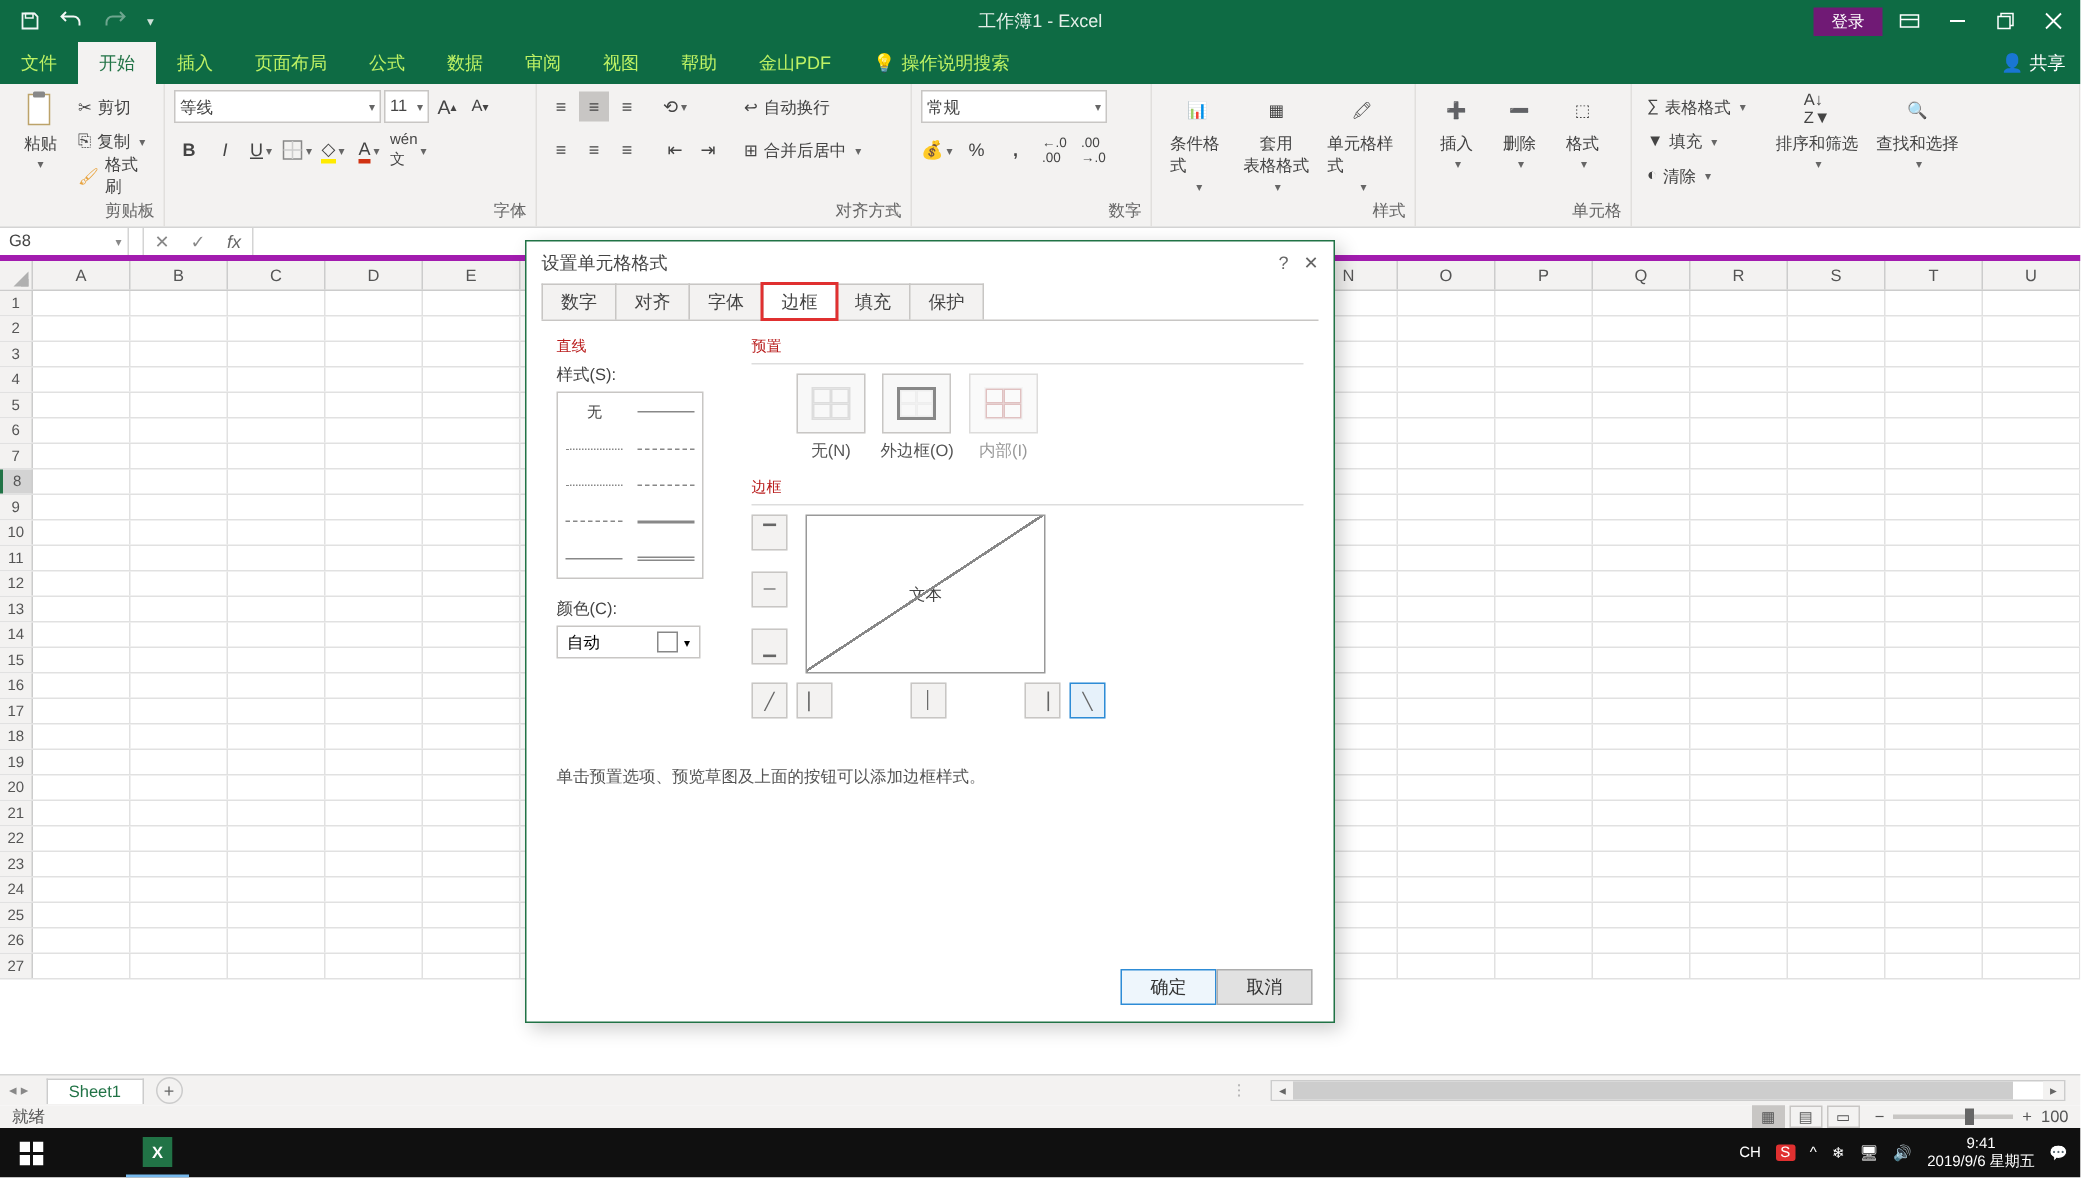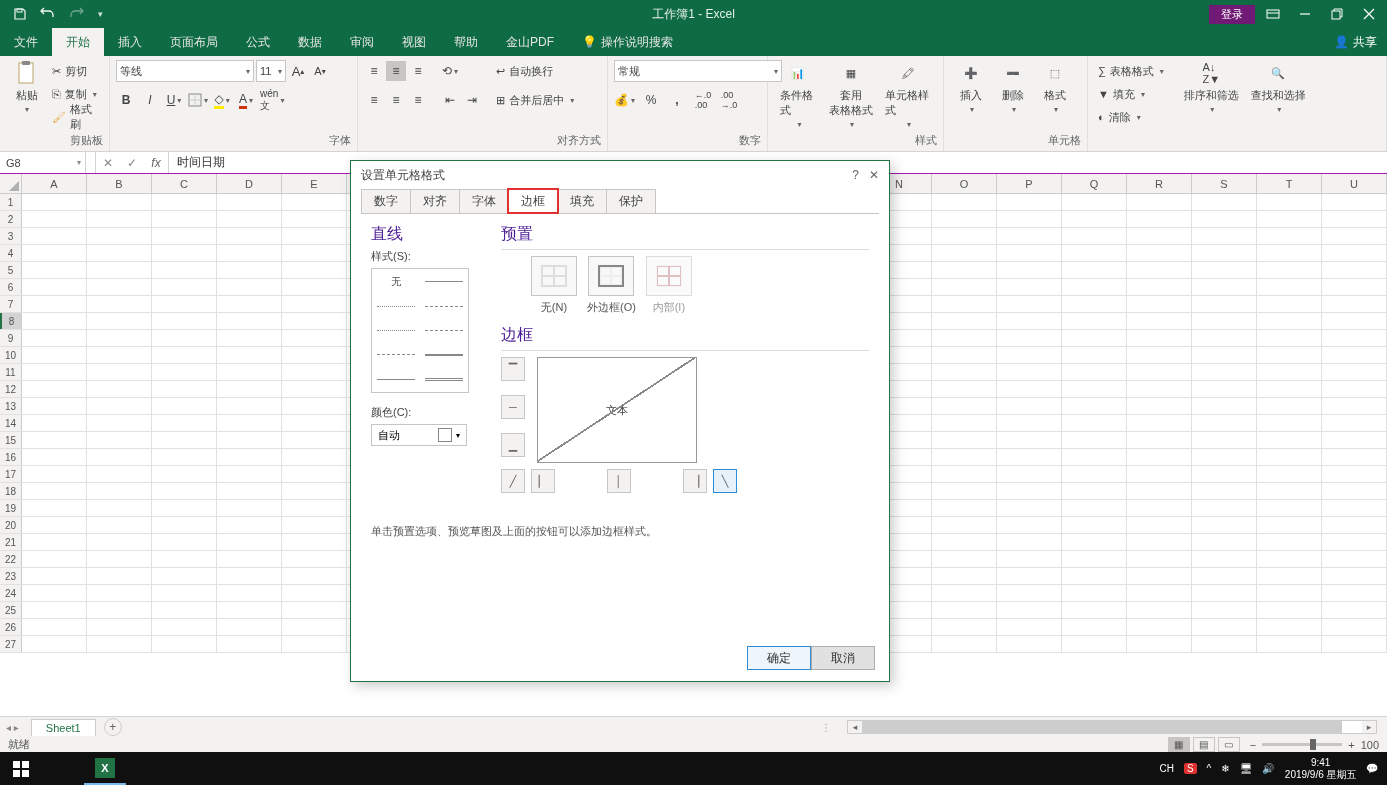--- a/index.html
+++ b/index.html
@@ -11,21 +11,21 @@
 .qat .ico{width:20px;height:20px;display:flex;align-items:center;justify-content:center;opacity:.95}
 .qat .ico.dim{opacity:.4}
 .qat-more{font-size:9px;opacity:.8;padding:0 4px}
 .title-center{position:absolute;left:50%;transform:translateX(-50%);font-size:12px;color:#e5efe9}
 .winctl{margin-left:auto;display:flex;align-items:center;gap:4px;padding-right:4px}
 .login-btn{background:#701a75;padding:2px 12px;font-size:11px;color:#fff}
 .winbtn{width:28px;height:24px;display:flex;align-items:center;justify-content:center;color:#fff}
 
 
 .tabs{height:28px;background:#0e6b44;display:flex;align-items:stretch;color:#fff;position:relative}
-.tab{padding:0 14px;display:flex;align-items:center;font-size:12px;color:#e5e5e5}
+.tab{padding:0 14px;display:flex;align-items:center;font-size:12px;color:#bef264}
 .tab.file{padding:0 14px}
 .tab.active{background:#f3f2f1;color:#217346}
 .tab .bulb{margin-right:4px}
 .share{margin-left:auto;padding:0 10px;display:flex;align-items:center;color:#fff;gap:4px}
 
 
 .ribbon{height:96px;background:#f3f2f1;border-bottom:1px solid #d4d4d4;display:flex}
 .group{border-right:1px solid #e1dfdd;display:flex;flex-direction:column;position:relative;padding:2px 6px 0}
 .group-body{flex:1;display:flex;align-items:flex-start}
 .group-label{height:18px;text-align:right;font-size:11px;color:#666;position:relative}
@@ -35,21 +35,21 @@
 .small-row{display:flex;align-items:center;gap:2px;height:22px}
 .stack{display:flex;flex-direction:column;gap:1px;padding-top:2px}
 .minibtn{min-width:20px;height:20px;display:flex;align-items:center;justify-content:center;color:#444;font-size:12px}
 .minibtn.active{background:#c8c6c4}
 .txtbtn{display:flex;align-items:center;gap:4px;font-size:11px;color:#444;padding:0 4px;height:22px}
 .dd::after{content:"▾";font-size:8px;margin-left:2px;color:#666}
 .combo{height:22px;border:1px solid #c8c6c4;background:#fff;font-size:11px;color:#444;display:flex;align-items:center;padding:0 3px}
 .combo .arrow{font-size:8px;color:#666;margin-left:auto;padding-left:3px}
 
 
-.fbar{height:22px;background:#fff;border-bottom:1px solid #a21caf;display:flex;align-items:stretch}
+.fbar{height:22px;background:#fff;border-bottom:4px solid #a21caf;display:flex;align-items:stretch}
 .namebox{width:86px;border-right:1px solid #d4d4d4;display:flex;align-items:center;padding:0 6px;font-size:11px;color:#444;position:relative}
 .namebox .arrow{position:absolute;right:4px;font-size:8px;color:#888}
 .fbtns{display:flex;align-items:center;border-right:1px solid #d4d4d4}
 .fbtn{width:24px;display:flex;align-items:center;justify-content:center;color:#888;font-size:12px}
 .fxlabel{width:24px;display:flex;align-items:center;justify-content:center;font-style:italic;color:#666;font-size:12px}
 .fcontent{flex:1;display:flex;align-items:center;padding:0 8px;font-size:12px;color:#333}
 
 
 .gridwrap{position:absolute;top:174px;left:0;right:0;bottom:62px;background:#fff;overflow:hidden}
 .colheads{height:20px;display:flex;border-bottom:1px solid #ccc;background:#f3f2f1}
@@ -90,21 +90,21 @@
 
 
 .dialog{position:absolute;left:350px;top:160px;width:540px;height:522px;background:#fff;border:1px solid #217346;box-shadow:4px 4px 12px rgba(0,0,0,.2);display:flex;flex-direction:column}
 .dlg-title{height:28px;display:flex;align-items:center;padding:0 10px;font-size:12px;color:#444}
 .dlg-title .dlgx{margin-left:auto;display:flex;gap:10px;color:#666}
 .dlg-tabs{display:flex;padding:0 10px;height:24px}
 .dlg-tab{padding:0 12px;border:1px solid #c8c6c4;border-bottom:none;background:#f3f2f1;font-size:12px;color:#444;display:flex;align-items:center;margin-right:-1px}
 .dlg-tab.active{background:#fff;position:relative;z-index:2}
 .dlg-tab.hl{outline:2px solid #e03030;outline-offset:-1px}
 .dlg-body{flex:1;border-top:1px solid #c8c6c4;margin:0 10px;padding:10px;position:relative}
-.sect-lbl{font-size:16px;color:#4c1d95;margin-bottom:4px}
+.sect-lbl{font-size:10px;color:#b91c1c;margin-bottom:4px}
 .line-box{border:1px solid #c8c6c4;width:98px;height:125px;background:#fff;display:grid;grid-template-columns:1fr 1fr;grid-template-rows:repeat(5,1fr);gap:1px;padding:1px}
 .lcell{display:flex;align-items:center;justify-content:center;font-size:10px;color:#444}
 .lline{width:38px;border-top:1px solid #888}
 .lline.dsh{border-top:1px dashed #888}
 .lline.dot{border-top:1px dotted #888}
 .lline.th2{border-top:2px solid #888}
 .lline.dbl{border-top:3px double #888}
 .color-dd{width:96px;height:22px;border:1px solid #c8c6c4;display:flex;align-items:center;padding:0 6px;font-size:11px;margin-top:4px}
 .color-dd .sw{width:14px;height:14px;border:1px solid #888;margin-left:auto;background:#fff}
 .preset-row{display:flex;gap:10px;margin-top:6px}
@@ -302,21 +302,21 @@
             <span>⊞</span>
             <span>合并后居中</span>
           </div>
       </div>
     </div>
     <div class="group-label"><span>对齐方式</span><span class="launcher">⤡</span></div>
   </div>
 
   <div class="group" style="width:160px">
     <div class="group-body stack" style="width:100%">
-      <div class="combo" style="width:168px">
+      <div class="combo" style="width:124px">
           <span>常规</span>
           <span class="arrow">▾</span>
         </div>
       <div class="small-row" style="gap:6px;margin-top:6px">
         <span class="minibtn dd">💰</span>
         <span class="minibtn">%</span>
         <span class="minibtn">
             <b>,</b>
           </span>
         <span class="minibtn" style="font-size:9px">←.0<br>.00</span>
@@ -395,21 +395,20 @@
   <div class="namebox">
       <span>G8</span>
       <span class="arrow">▾</span>
     </div>
   <div class="fbtns" style="width:10px"></div>
   <div class="fbtns">
     <span class="fbtn">✕</span>
     <span class="fbtn">✓</span>
     <span class="fxlabel">fx</span>
   </div>
-  <div class="fcontent">时间日期</div>
 </div>
 
 <div class="gridwrap">
   <div class="colheads">
     <div class="corner"></div>
   <div class="ch">A</div>
       <div class="ch">B</div>
       <div class="ch">C</div>
       <div class="ch">D</div>
       <div class="ch">E</div>

